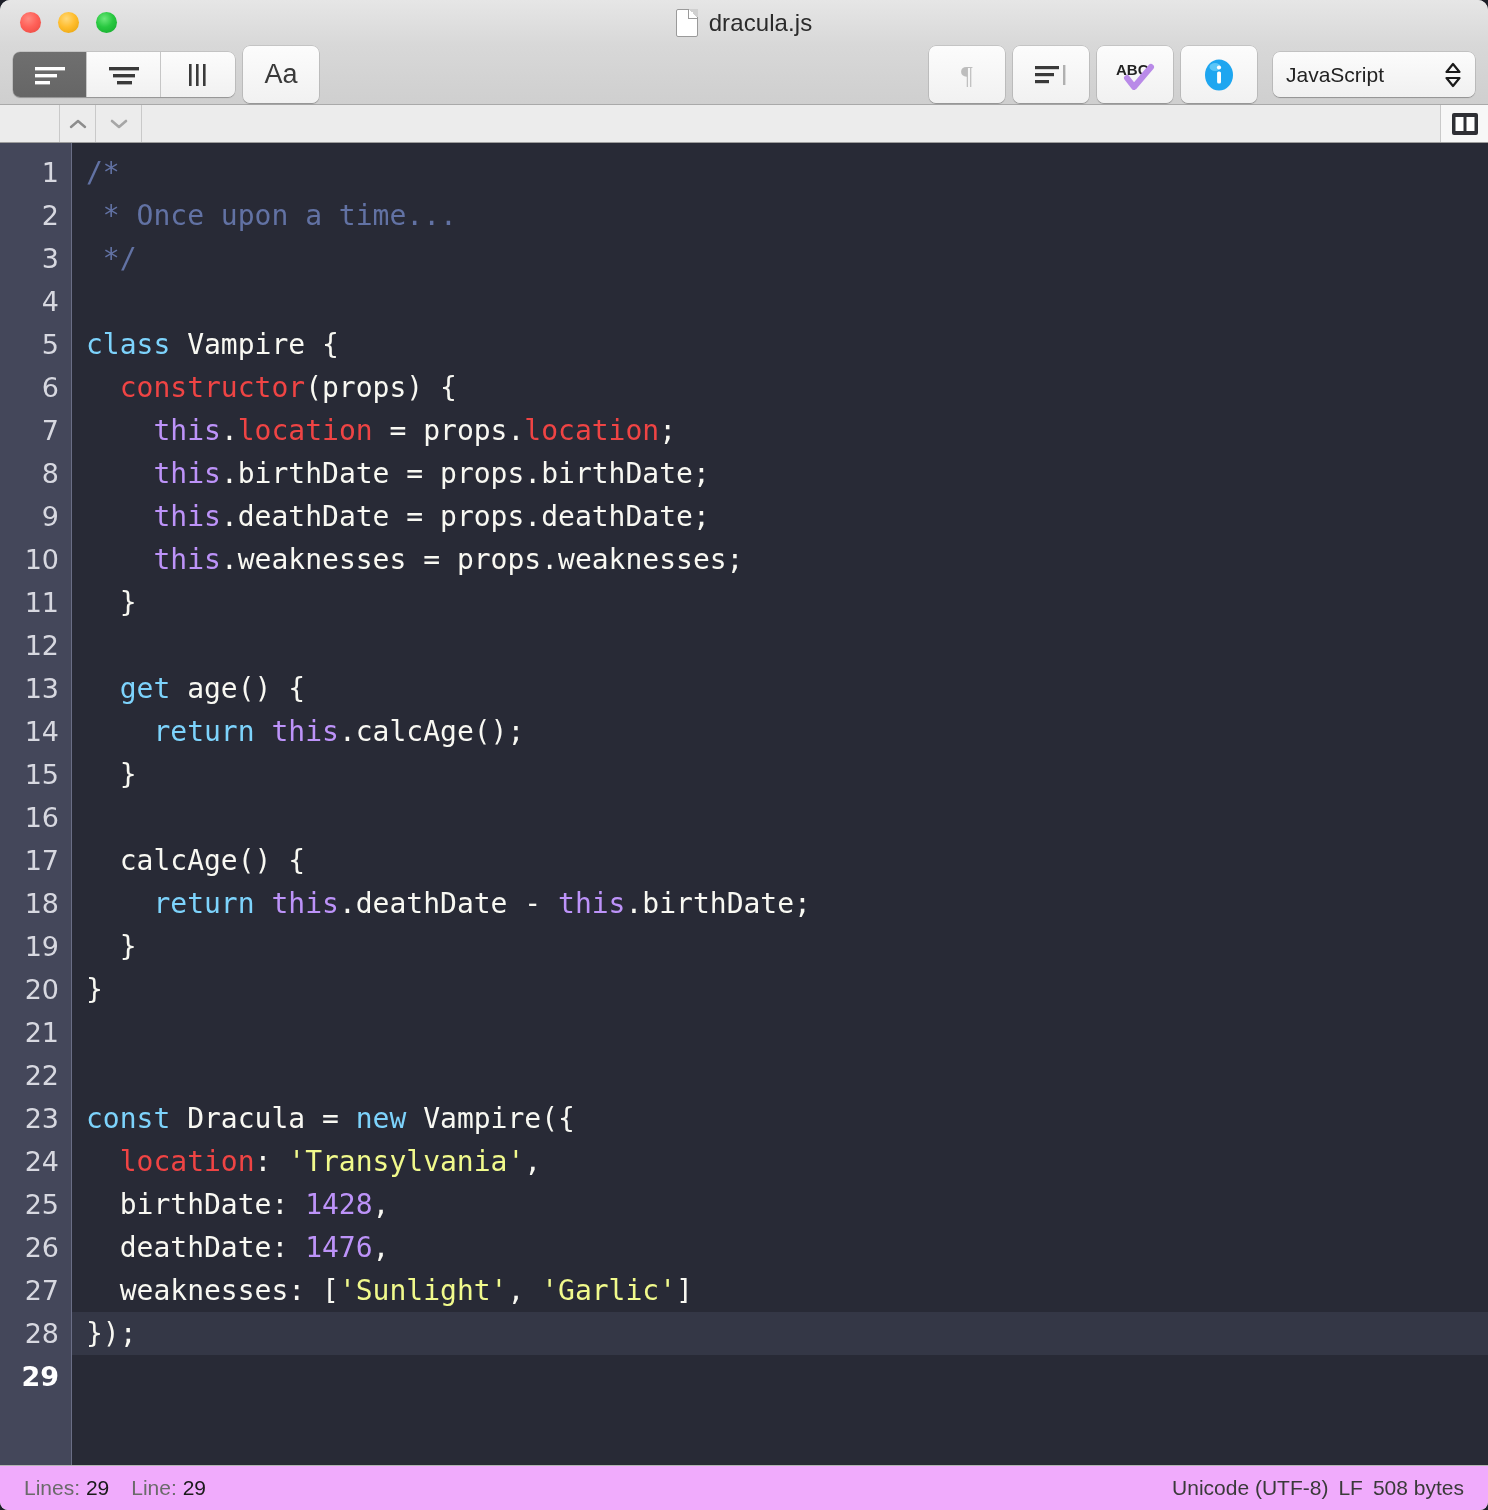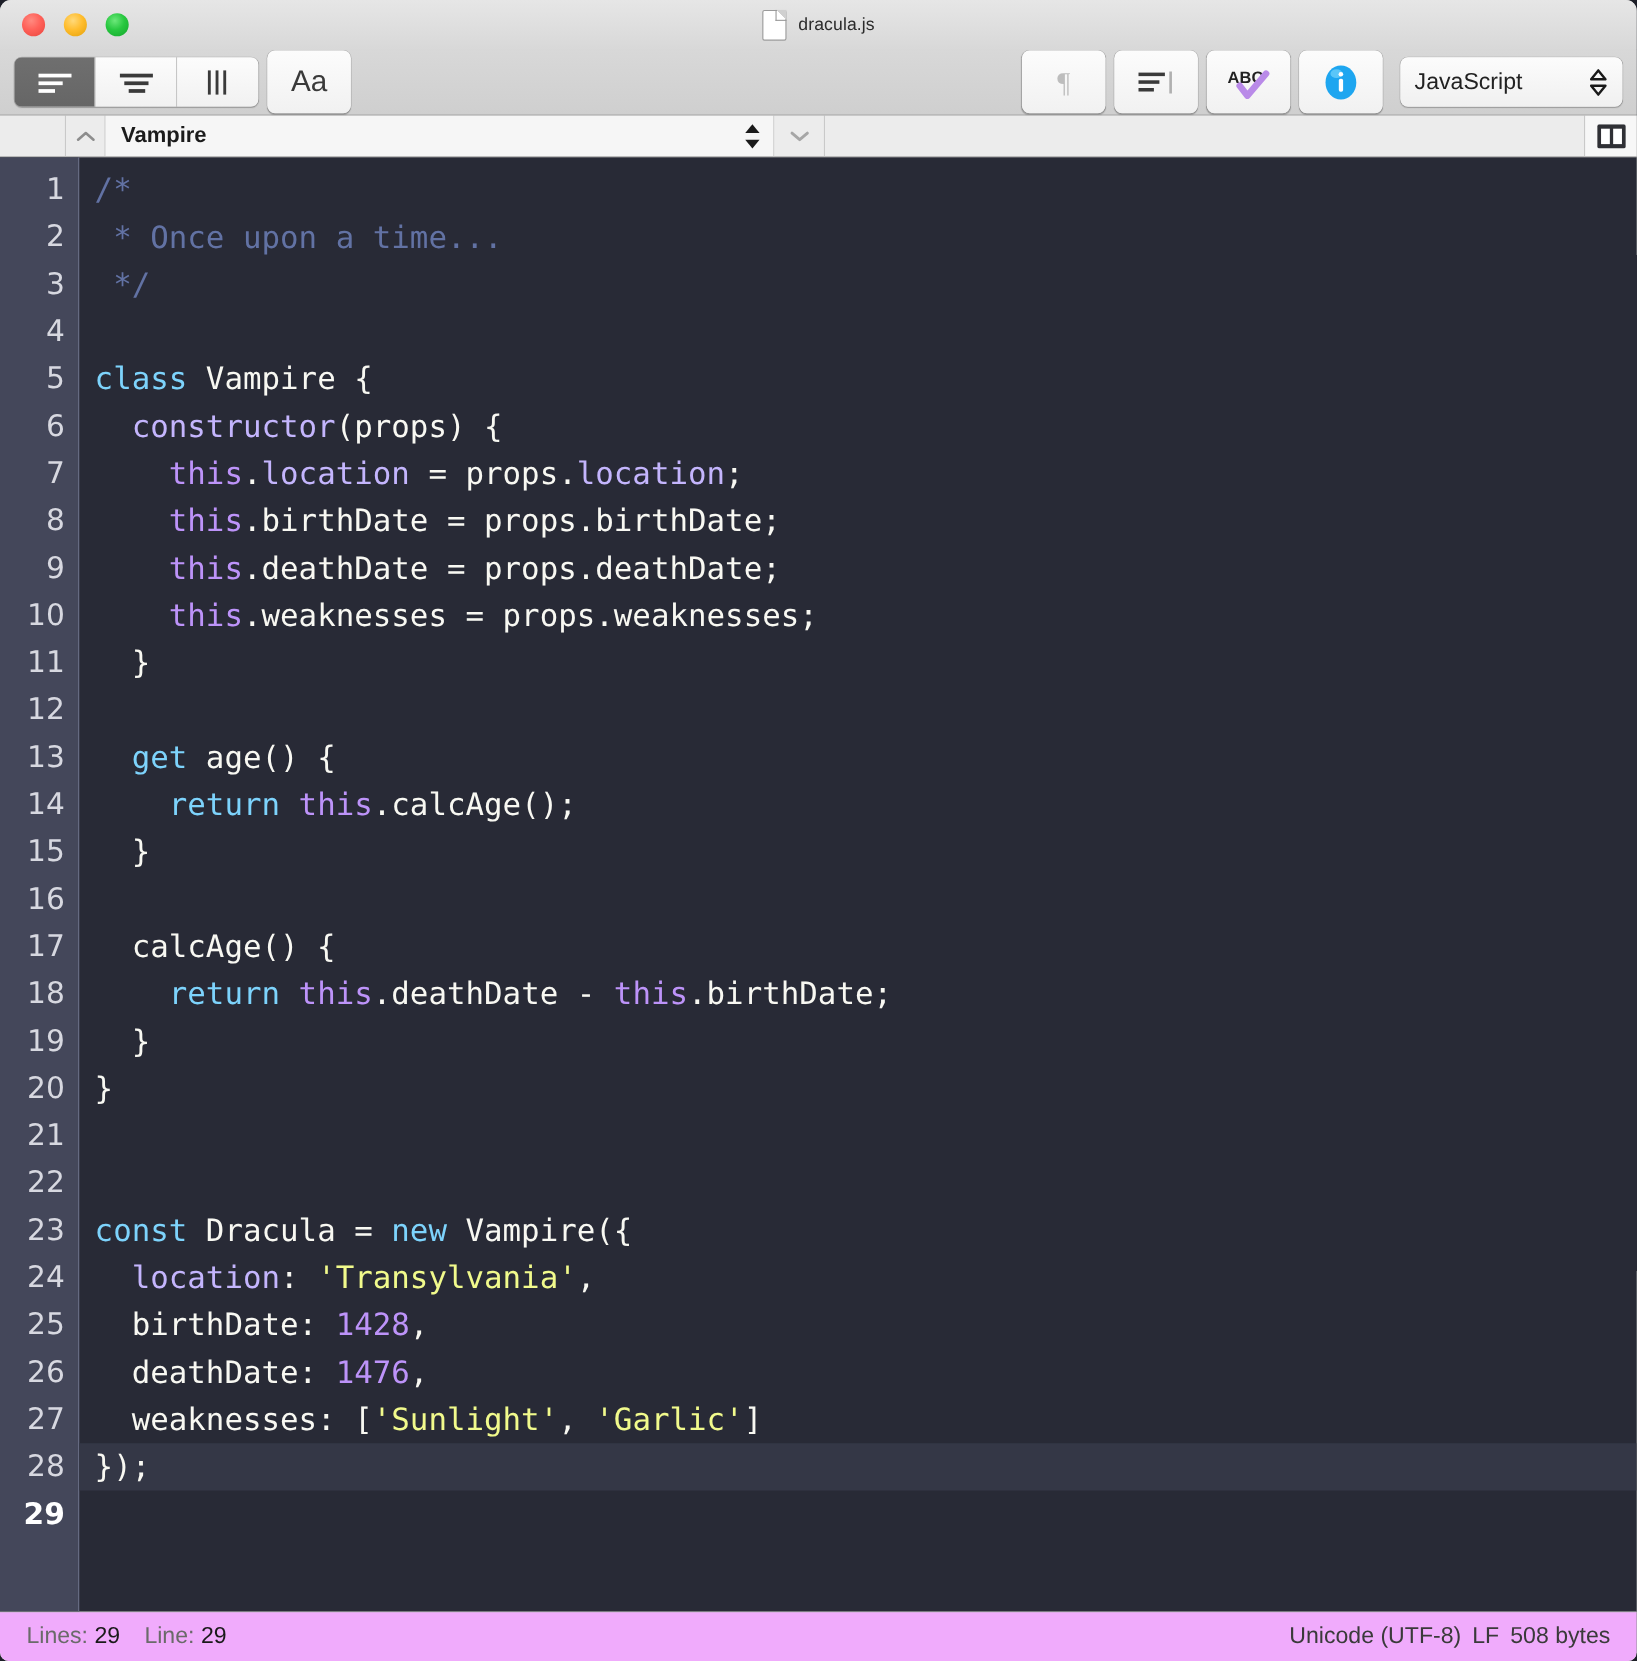--- a/index.html
+++ b/index.html
@@ -47,21 +47,21 @@
     border: 1px solid #9a9a9a;
     position: relative; border-radius: 2px;
   }
   .doc-icon::after {
     content: ""; position: absolute; top: -1px; right: -1px;
     width: 9px; height: 9px;
     background: linear-gradient(to bottom left, #d0d0d0 0 50%, transparent 50% 100%);
     border-left: 1px solid #9a9a9a; border-bottom: 1px solid #9a9a9a;
   }
   .title-text {
-    font-size: 16px; color: #2b2b2b; letter-spacing: .1px; text-align: right;
+    font-size: 24px; color: #2b2b2b; letter-spacing: .1px; text-align: right;
   }
 
   
   .toolbar {
     height: 60px; flex: 0 0 60px;
     background: linear-gradient(to bottom, #d8d8d8 0%, #cfcfcf 100%);
     border-bottom: 1px solid #a9a9a9;
     display: flex; align-items: center;
     padding: 0 13px;
     position: relative;
@@ -167,21 +167,21 @@
   }
   .code .row {
     height: 43px; line-height: 43px;
     font-size: 28px;
     color: #f8f8f2;
     white-space: pre;
     padding-left: 14px;
   }
   .code .row.cur { background: #343746; }
   .kw   { color: #7dd3fc; }
-  .fn   { color: #c4b5fd; }
+  .fn   { color: #ef4444; }
   .var  { color: #bd93f9; }
   .num  { color: #bd93f9; }
   .str  { color: #f1fa8c; }
   .cmt  { color: #6272a4; }
   .pl   { color: #f8f8f2; }
 
   
   .statusbar {
     height: 45px; flex: 0 0 45px;
     background: #f0abfc;
@@ -285,27 +285,20 @@
       </div>
 
     </div>
   </div>
 
   <div class="navbar">
     <div class="nav-gutter"></div>
     <div class="nav-up">
       <svg width="20" height="14" viewBox="0 0 20 14">
         <path d="M3 10 L10 4 L17 10" fill="none" stroke="#8d8d8d" stroke-width="2.4" stroke-linecap="round" stroke-linejoin="round"></path>
-      </svg>
-    </div>
-    <div class="nav-combo">
-      <span class="nav-combo-label">Vampire</span>
-      <svg width="18" height="26" viewBox="0 0 18 26">
-        <path d="M9 2 L15.5 10 L2.5 10 Z" fill="#1a1a1a"></path>
-        <path d="M9 24 L15.5 16 L2.5 16 Z" fill="#1a1a1a"></path>
       </svg>
     </div>
     <div class="nav-down">
       <svg width="22" height="14" viewBox="0 0 22 14">
         <path d="M4 4 L11 10 L18 4" fill="none" stroke="#a6a6a6" stroke-width="2.6" stroke-linecap="round" stroke-linejoin="round"></path>
       </svg>
     </div>
     <div class="nav-fill"></div>
     <div class="nav-split">
       <svg width="26" height="22" viewBox="0 0 26 22">

